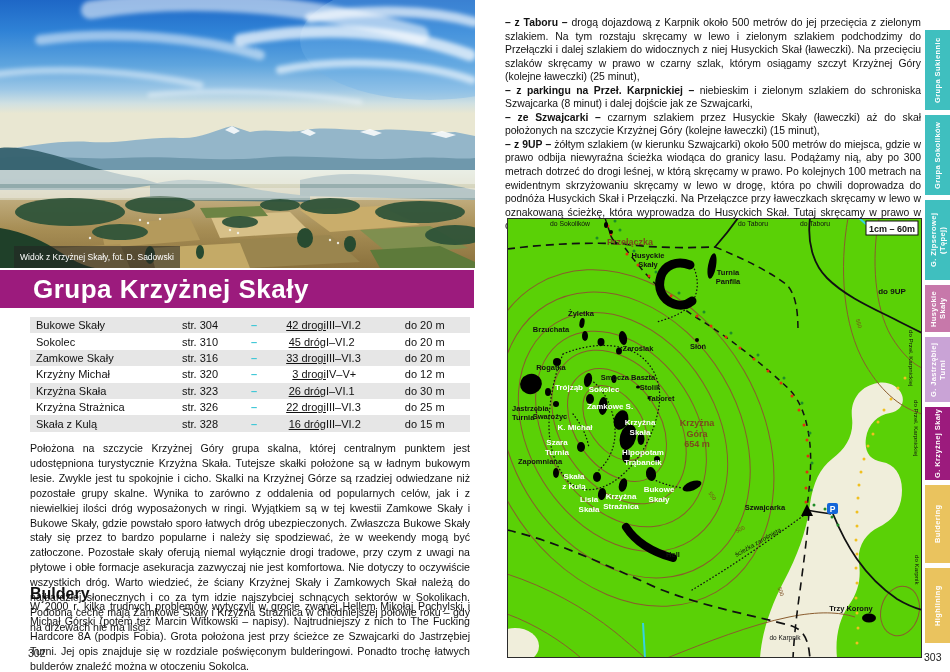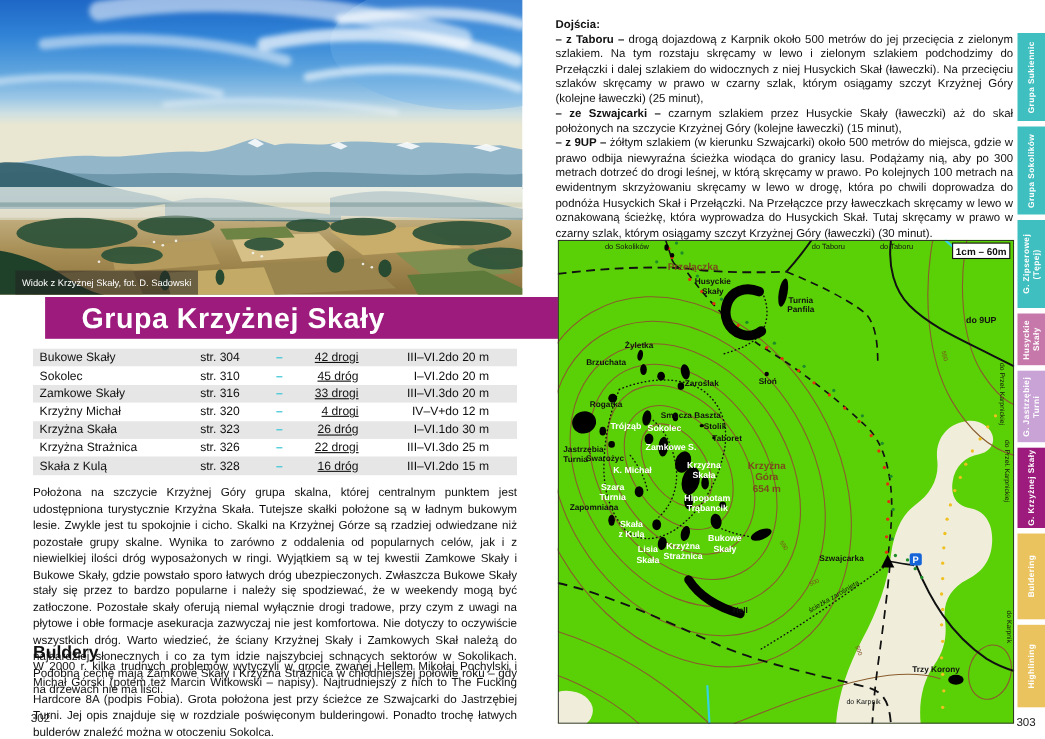--- a/index.html
+++ b/index.html
@@ -12,21 +12,21 @@
   .banner{position:absolute;left:0;top:270px;width:474px;height:38px;background:#9c1b7d;
         display:flex;align-items:center;}
   .banner h1{margin:0 0 0 33px;color:#fff;font-size:26px;font-weight:bold;letter-spacing:.5px;}
   .crag-table{position:absolute;left:30px;top:317px;width:440px;font-size:11px;}
   .crag-row{display:flex;align-items:center;height:16.4px;}
   .crag-row.alt{background:#e6e6e6;}
   .c-name{width:148px;padding-left:6px;}
   .c-page{width:62px;}
   .c-dash{width:22px;text-align:center;color:#3ec7d6;font-weight:bold;}
   .c-routes{width:62px;text-align:right;text-decoration:underline;}
-  .c-grades{width:80px;text-align:right;}
+  .c-grades{width:80px;text-align:left;}
   .c-height{width:60px;text-align:left;padding-right:6px;}
   .intro{position:absolute;left:30px;top:441px;width:440px;font-size:10.6px;line-height:14.9px;
         text-align:justify;margin:0;}
   .buldery-h{position:absolute;left:30px;top:585px;font-size:16px;font-weight:bold;margin:0;}
   .buldery-p{position:absolute;left:30px;top:599px;width:440px;font-size:10.6px;line-height:14.9px;
         text-align:justify;margin:0;}
   .pageno{position:absolute;font-size:10.5px;color:#222;}
   .pageno.left{left:28px;top:647px;}
   .pageno.right{left:924px;top:651px;}
   
@@ -126,21 +126,21 @@
           <circle cx="238" cy="233" r="1.2"></circle>
           <circle cx="90" cy="238" r="1.2"></circle>
         <circle cx="330" cy="240" r="1.2"></circle>
           <circle cx="338" cy="243" r="1.2"></circle>
       </g>
       <rect x="0" y="188" width="475" height="10" fill="#fff" opacity=".3"></rect>
     </svg>
     <div class="photo-caption">Widok z Krzyżnej Skały, fot. D. Sadowski</div>
   </div>
 
-  <div class="banner" style="background: rgb(156, 27, 125); margin-left: 41px;">
+  <div class="banner" style="background: rgb(156, 27, 125);">
     <h1>Grupa Krzyżnej Skały</h1>
   </div>
 
   <div class="crag-table">
     <div class="crag-row alt">
       <span class="c-name">Bukowe Skały</span>
         <span class="c-page">str. 304</span>
         <span class="c-dash">–</span>
         <span class="c-routes">42 drogi</span>
         <span class="c-grades">III–VI.2</span>
@@ -159,21 +159,21 @@
         <span class="c-page">str. 316</span>
         <span class="c-dash">–</span>
         <span class="c-routes">33 drogi</span>
         <span class="c-grades">III–VI.3</span>
         <span class="c-height">do 20 m</span>
     </div>
     <div class="crag-row">
       <span class="c-name">Krzyżny Michał</span>
         <span class="c-page">str. 320</span>
         <span class="c-dash">–</span>
-        <span class="c-routes">4 drogi</span>
+        <span class="c-routes">3 drogi</span>
         <span class="c-grades">IV–V+</span>
         <span class="c-height">do 12 m</span>
     </div>
     <div class="crag-row alt">
       <span class="c-name">Krzyżna Skała</span>
         <span class="c-page">str. 323</span>
         <span class="c-dash">–</span>
         <span class="c-routes">26 dróg</span>
         <span class="c-grades">I–VI.1</span>
         <span class="c-height">do 30 m</span>
@@ -195,22 +195,22 @@
         <span class="c-height">do 15 m</span>
     </div>
   </div>
 
   <p class="intro">Położona na szczycie Krzyżnej Góry grupa skalna, której centralnym punktem jest udostępniona turystycznie Krzyżna Skała. Tutejsze skałki położone są w ładnym bukowym lesie. Zwykle jest tu spokojnie i cicho. Skalki na Krzyżnej Górze są rzadziej odwiedzane niż pozostałe grupy skalne. Wynika to zarówno z oddalenia od popularnych celów, jak i z niewielkiej ilości dróg wyposażonych w ringi. Wyjątkiem są w tej kwestii Zamkowe Skały i Bukowe Skały, gdzie powstało sporo łatwych dróg ubezpieczonych. Zwłaszcza Bukowe Skały stały się przez to bardzo popularne i należy się spodziewać, że w weekendy mogą być zatłoczone. Pozostałe skały oferują niemal wyłącznie drogi tradowe, przy czym z uwagi na płytowe i obłe formacje asekuracja zazwyczaj nie jest komfortowa. Nie dotyczy to oczywiście wszystkich dróg. Warto wiedzieć, że ściany Krzyżnej Skały i Zamkowych Skał należą do najbardziej słonecznych i co za tym idzie najszybciej schnących sektorów w Sokolikach. Podobną cechę mają Zamkowe Skały i Krzyżna Strażnica w chłodniejszej połowie roku – gdy na drzewach nie ma liści.</p>
   <h3 class="buldery-h">Buldery</h3>
   <p class="buldery-p">W 2000 r. kilka trudnych problemów wytyczyli w grocie zwanej Hellem Mikołaj Pochylski i Michał Górski (potem też Marcin Witkowski – napisy). Najtrudniejszy z nich to The Fucking Hardcore 8A (podpis Fobia). Grota położona jest przy ścieżce ze Szwajcarki do Jastrzębiej Turni. Jej opis znajduje się w rozdziale poświęconym bulderingowi. Ponadto trochę łatwych bulderów znaleźć można w otoczeniu Sokolca.</p>
   <div class="pageno left">302</div>
 
   <div class="dojscia">
-    <p><strong>Dojścia:</strong></p>
     <p><strong>– z Taboru – </strong><span>drogą dojazdową z Karpnik około 500 metrów do jej przecięcia z zielonym szlakiem. Na tym rozstaju skręcamy w lewo i zielonym szlakiem podchodzimy do Przełączki i dalej szlakiem do widocznych z niej Husyckich Skał (ławeczki). Na przecięciu szlaków skręcamy w prawo w czarny szlak, którym osiągamy szczyt Krzyżnej Góry (kolejne ławeczki) (25 minut),</span></p>
+    <p><strong>– z parkingu na Przeł. Karpnickiej – </strong><span>niebieskim i zielonym szlakiem do schroniska Szwajcarka (8 minut) i dalej dojście jak ze Szwajcarki,</span></p>
     <p><strong>– ze Szwajcarki – </strong><span>czarnym szlakiem przez Husyckie Skały (ławeczki) aż do skał położonych na szczycie Krzyżnej Góry (kolejne ławeczki) (15 minut),</span></p>
     <p><strong>– z 9UP – </strong><span>żółtym szlakiem (w kierunku Szwajcarki) około 500 metrów do miejsca, gdzie w prawo odbija niewyraźna ścieżka wiodąca do granicy lasu. Podążamy nią, aby po 300 metrach dotrzeć do drogi leśnej, w którą skręcamy w prawo. Po kolejnych 100 metrach na ewidentnym skrzyżowaniu skręcamy w lewo w drogę, która po chwili doprowadza do podnóża Husyckich Skał i Przełączki. Na Przełączce przy ławeczkach skręcamy w lewo w oznakowaną ścieżkę, która wyprowadza do Husyckich Skał. Tutaj skręcamy w prawo w czarny szlak, którym osiągamy szczyt Krzyżnej Góry (ławeczki) (30 minut).</span></p>
   </div>
 
   <div class="map-wrap">
     <svg id="map-svg" width="415" height="440" viewBox="0 0 415 440">
       <rect id="map-bg" x="0" y="0" width="415" height="440" fill="#5ad106"></rect>
 
       <g fill="#f0eedb">
         <path d="M371,165 C353,168 343,182 345,200 C347,217 339,231 325,241 C313,250 306,265 303,286 C300,311 291,337 277,363 C264,388 255,413 253,440 L330,440 C328,420 332,401 342,387 C352,373 354,359 352,345 C350,329 358,316 372,309 C388,301 395,289 395,272 C395,256 387,246 375,244 C363,242 357,234 359,220 C361,206 371,197 383,195 C393,193 398,185 395,177 C392,169 382,163 371,165 Z"></path>

